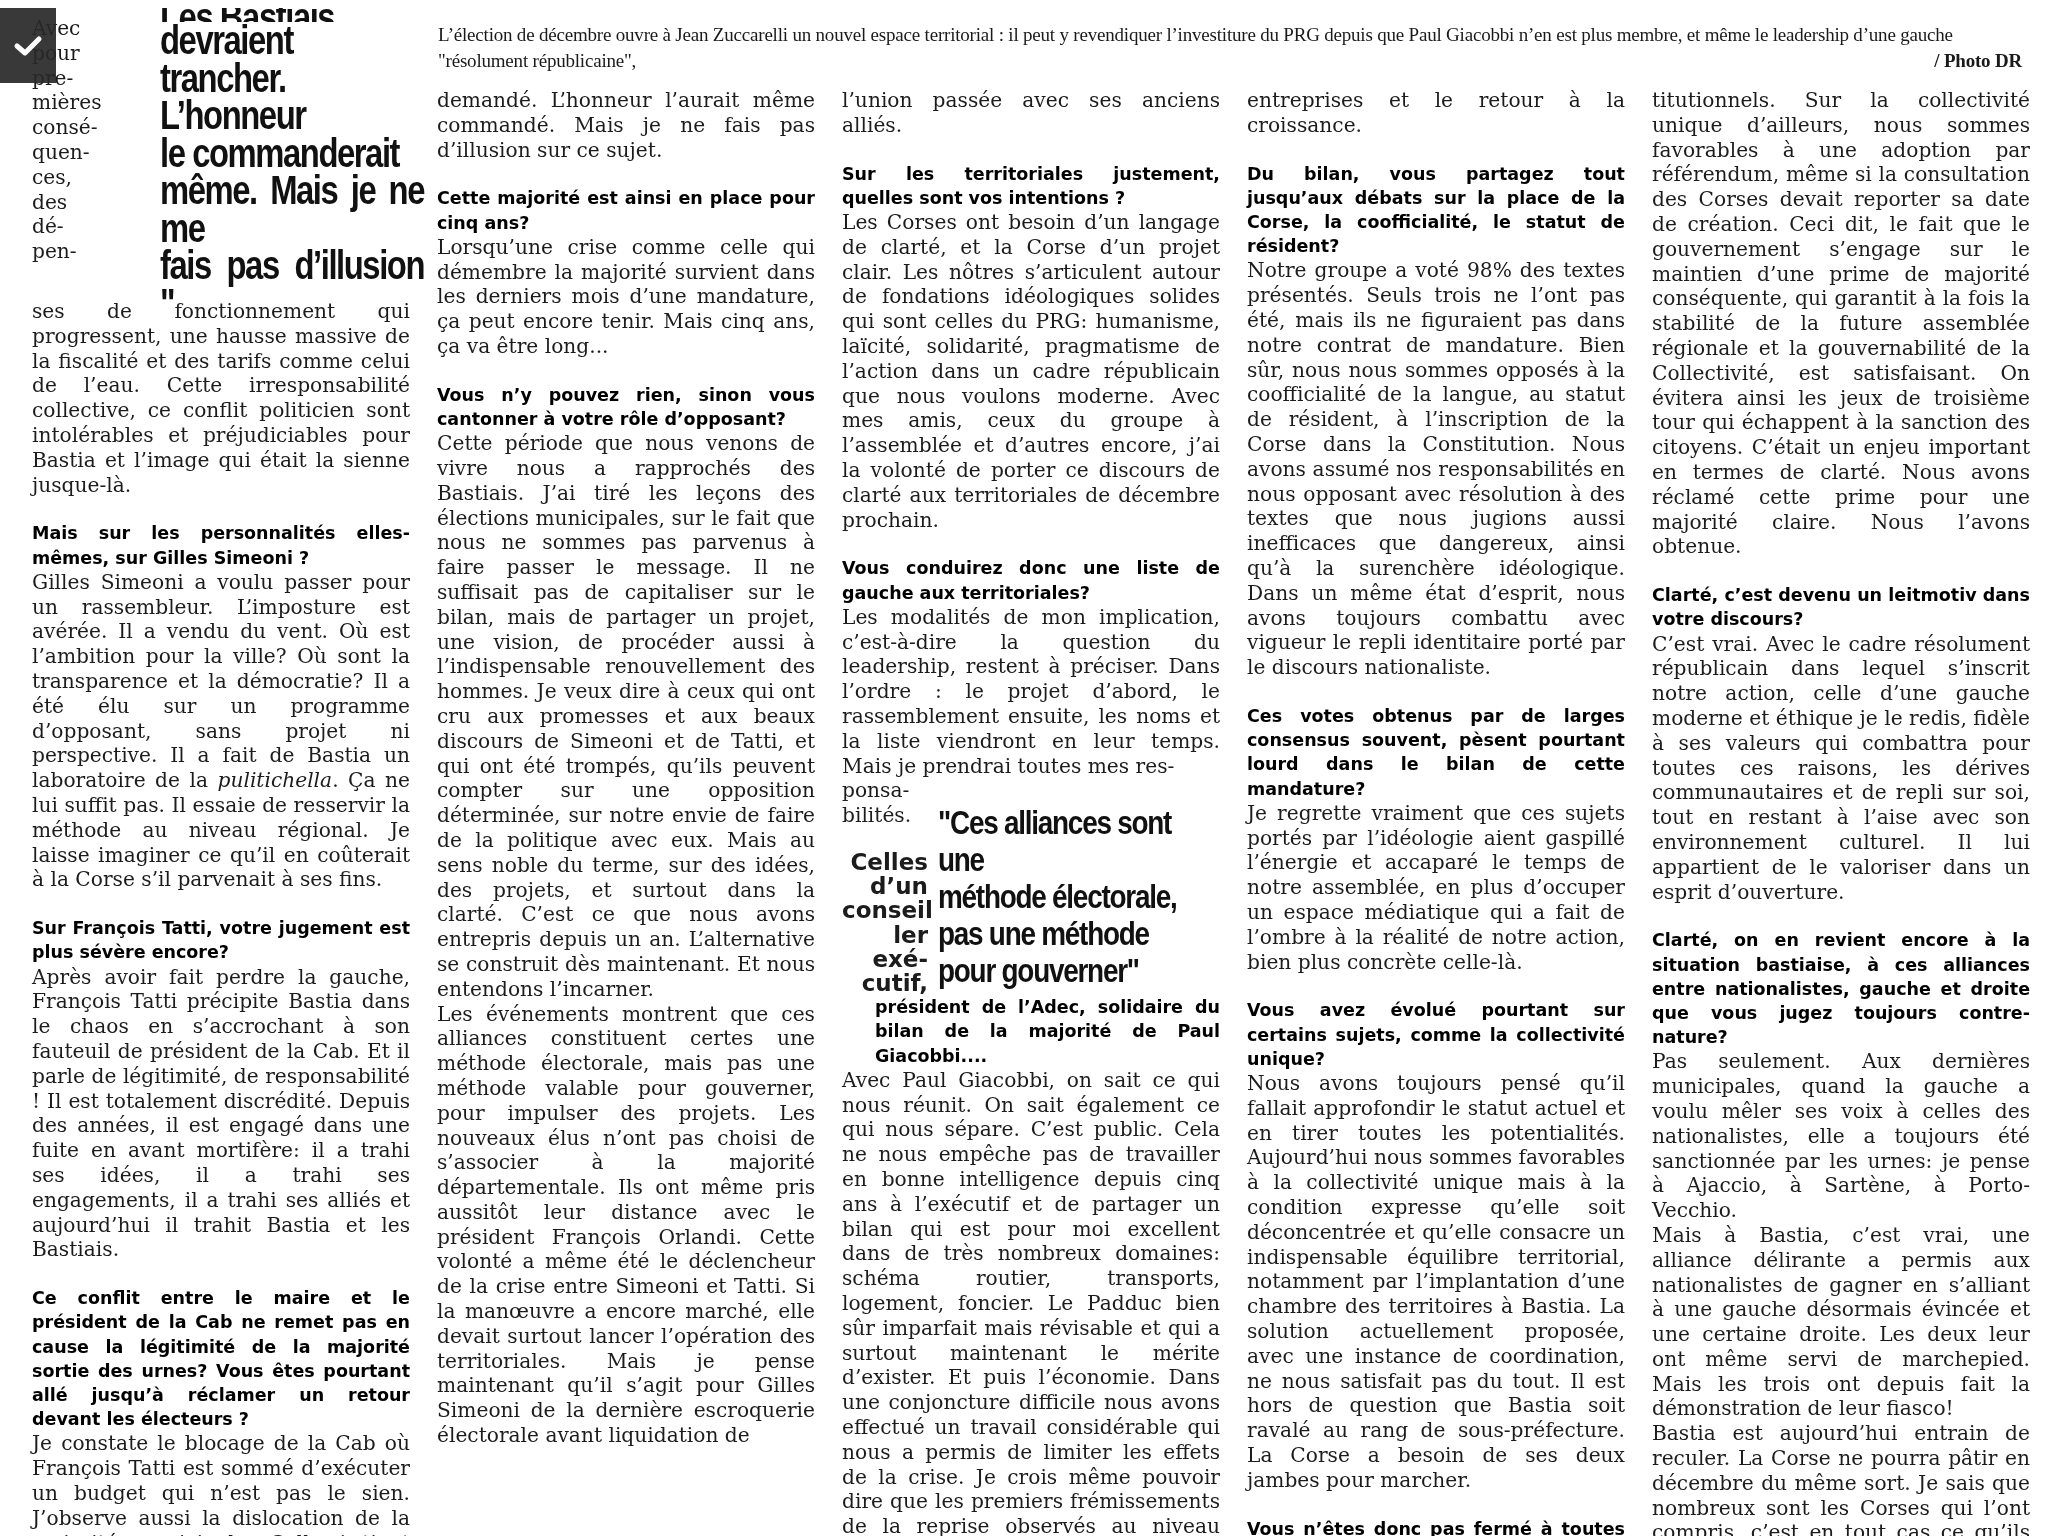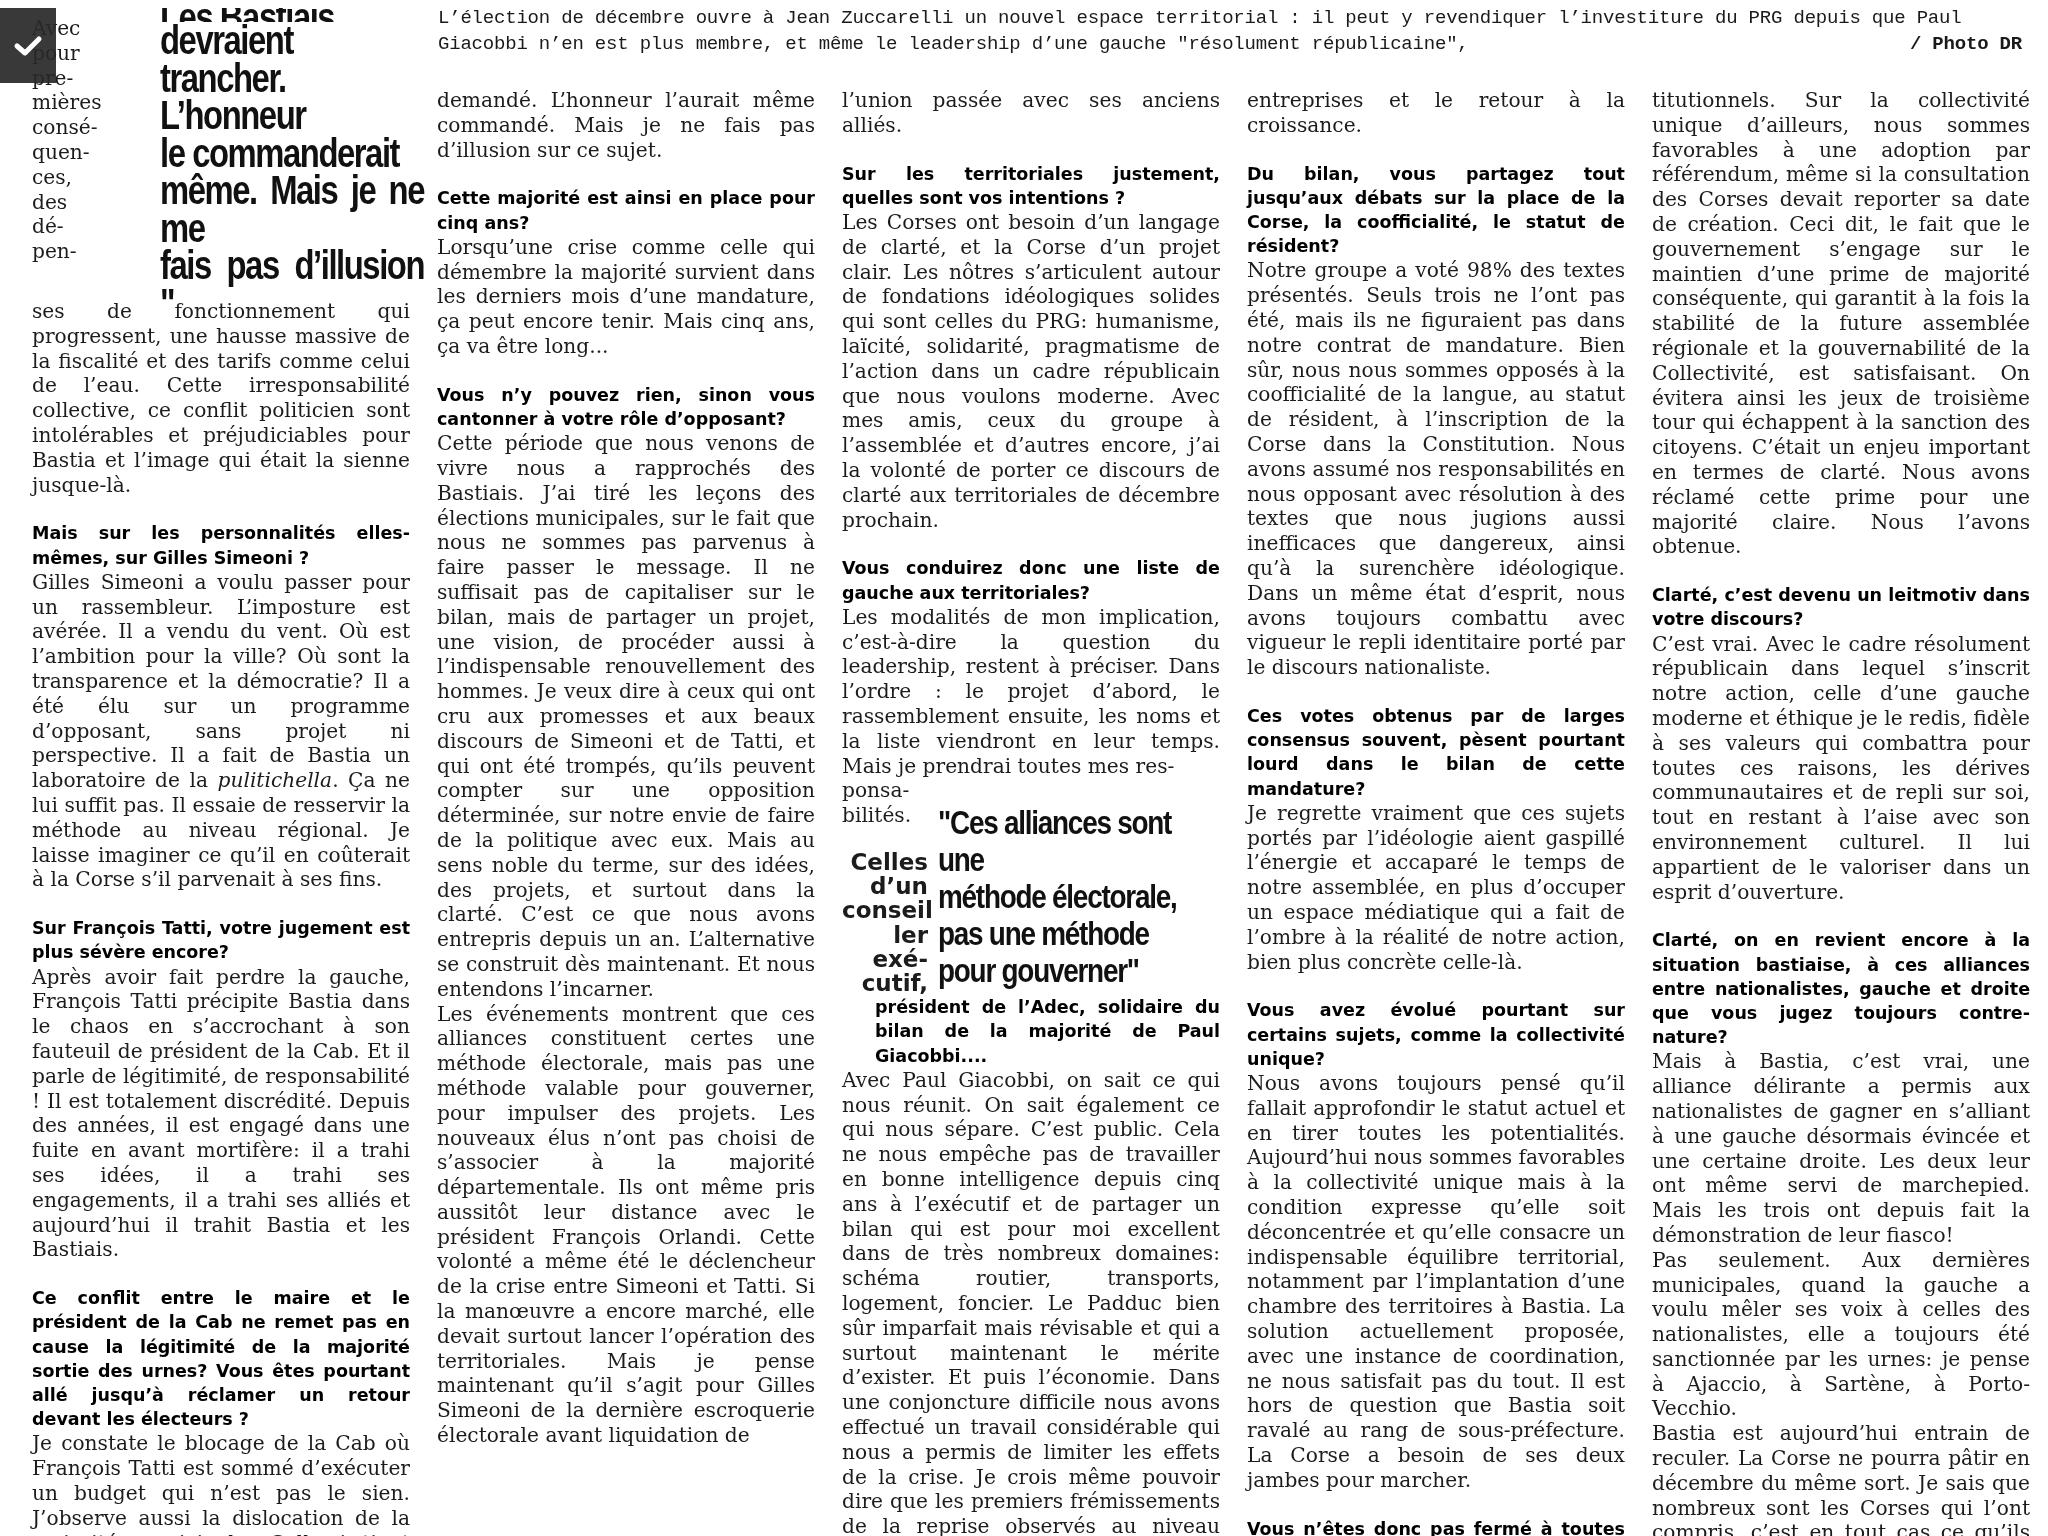--- a/index.html
+++ b/index.html
@@ -8,22 +8,22 @@
     background: #ffffff; color: #1c1c1c;
     font-family: "DejaVu Serif", "Liberation Serif", serif;
     position: relative;
   }
   .check-badge {
     position: absolute; left: 0; top: 8px; width: 56px; height: 75px;
     background: rgba(40,40,40,0.92); z-index: 5;
     display: flex; align-items: center; justify-content: center;
   }
   .caption {
-    position: absolute; left: 438px; top: 5px; width: 1584px;
-    font-family: Liberation Mono, monospace; font-size: 19px; line-height: 26px;
+    position: absolute; left: 438px; top: 22px; width: 1584px;
+    font-family: Liberation Serif, serif; font-size: 19px; line-height: 26px;
     color: #1a1a1a; letter-spacing: -0.2px;
   }
   .caption .credit { float: right; font-weight: bold; margin-left: 36px; }
   .col {
     position: absolute; top: 88px; width: 378px;
     font-size: 20.2px; line-height: 24.8px; text-align: justify;
     hyphens: manual;
   }
   .col p { margin: 0; }
   .q {
@@ -156,17 +156,17 @@
   <p>Nous avons toujours pensé qu’il fallait approfondir le statut actuel et en tirer toutes les potentialités. Aujourd’hui nous sommes favorables à la collectivité unique mais à la condition expresse qu’elle soit déconcentrée et qu’elle consacre un indispensable équilibre territorial, notamment par l’implantation d’une chambre des territoires à Bastia. La solution actuellement proposée, avec une instance de coordination, ne nous satisfait pas du tout. Il est hors de question que Bastia soit ravalé au rang de sous-préfecture. La Corse a besoin de ses deux jambes pour marcher.</p>
   <p class="q">Vous n’êtes donc pas fermé à toutes les évolutions institutionnelles?</p>
 
 </div>
 
 <div class="col c5">
   <p>titutionnels. Sur la collectivité unique d’ailleurs, nous sommes favorables à une adoption par référendum, même si la consultation des Corses devait reporter sa date de création. Ceci dit, le fait que le gouvernement s’engage sur le maintien d’une prime de majorité conséquente, qui garantit à la fois la stabilité de la future assemblée régionale et la gouvernabilité de la Collectivité, est satisfaisant. On évitera ainsi les jeux de troisième tour qui échappent à la sanction des citoyens. C’était un enjeu important en termes de clarté. Nous avons réclamé cette prime pour une majorité claire. Nous l’avons obtenue.</p>
   <p class="q">Clarté, c’est devenu un leitmotiv dans votre discours?</p>
   <p>C’est vrai. Avec le cadre résolument républicain dans lequel s’inscrit notre action, celle d’une gauche moderne et éthique je le redis, fidèle à ses valeurs qui combattra pour toutes ces raisons, les dérives communautaires et de repli sur soi, tout en restant à l’aise avec son environnement culturel. Il lui appartient de le valoriser dans un esprit d’ouverture.</p>
   <p class="q">Clarté, on en revient encore à la situation bastiaise, à ces alliances entre nationalistes, gauche et droite que vous jugez toujours contre-nature?</p>
+  <p>Pas seulement. Aux dernières municipales, quand la gauche a voulu mêler ses voix à celles des nationalistes, elle a toujours été sanctionnée par les urnes: je pense à Ajaccio, à Sartène, à Porto-Vecchio.</p>
   <p>Mais à Bastia, c’est vrai, une alliance délirante a permis aux nationalistes de gagner en s’alliant à une gauche désormais évincée et une certaine droite. Les deux leur ont même servi de marchepied. Mais les trois ont depuis fait la démonstration de leur fiasco!</p>
-  <p>Pas seulement. Aux dernières municipales, quand la gauche a voulu mêler ses voix à celles des nationalistes, elle a toujours été sanctionnée par les urnes: je pense à Ajaccio, à Sartène, à Porto-Vecchio.</p>
   <p>Bastia est aujourd’hui entrain de reculer. La Corse ne pourra pâtir en décembre du même sort. Je sais que nombreux sont les Corses qui l’ont compris, c’est en tout cas ce qu’ils me font savoir chaque jour.</p>
 
 </div>
 
 </body></html>

